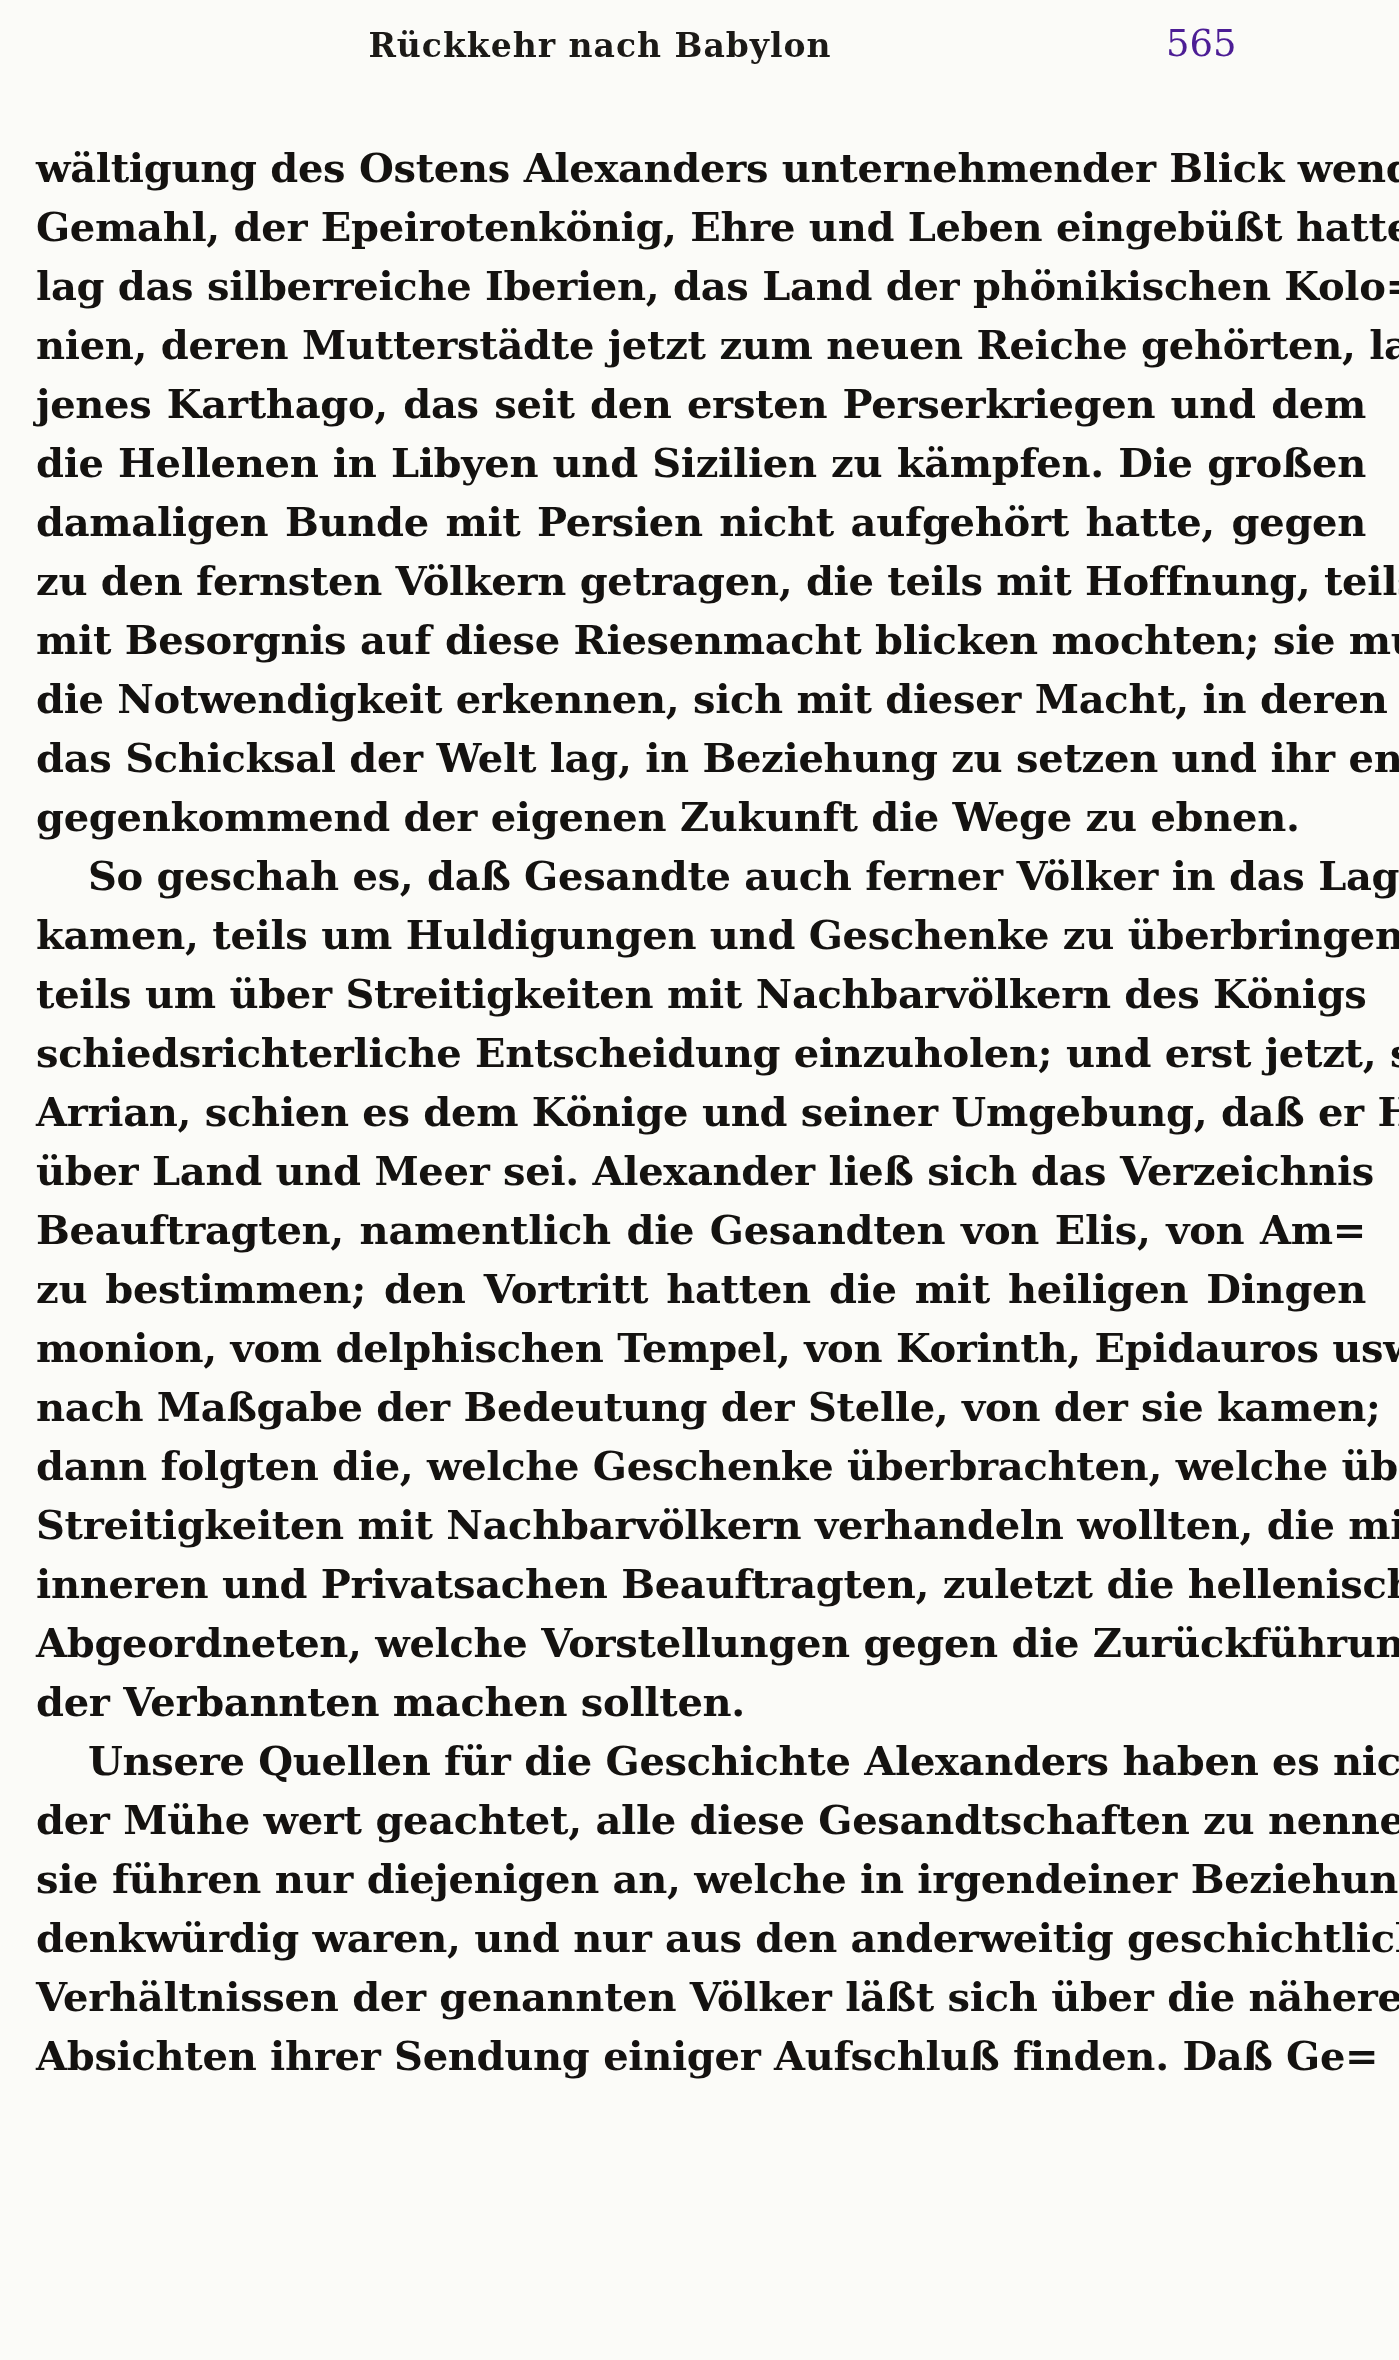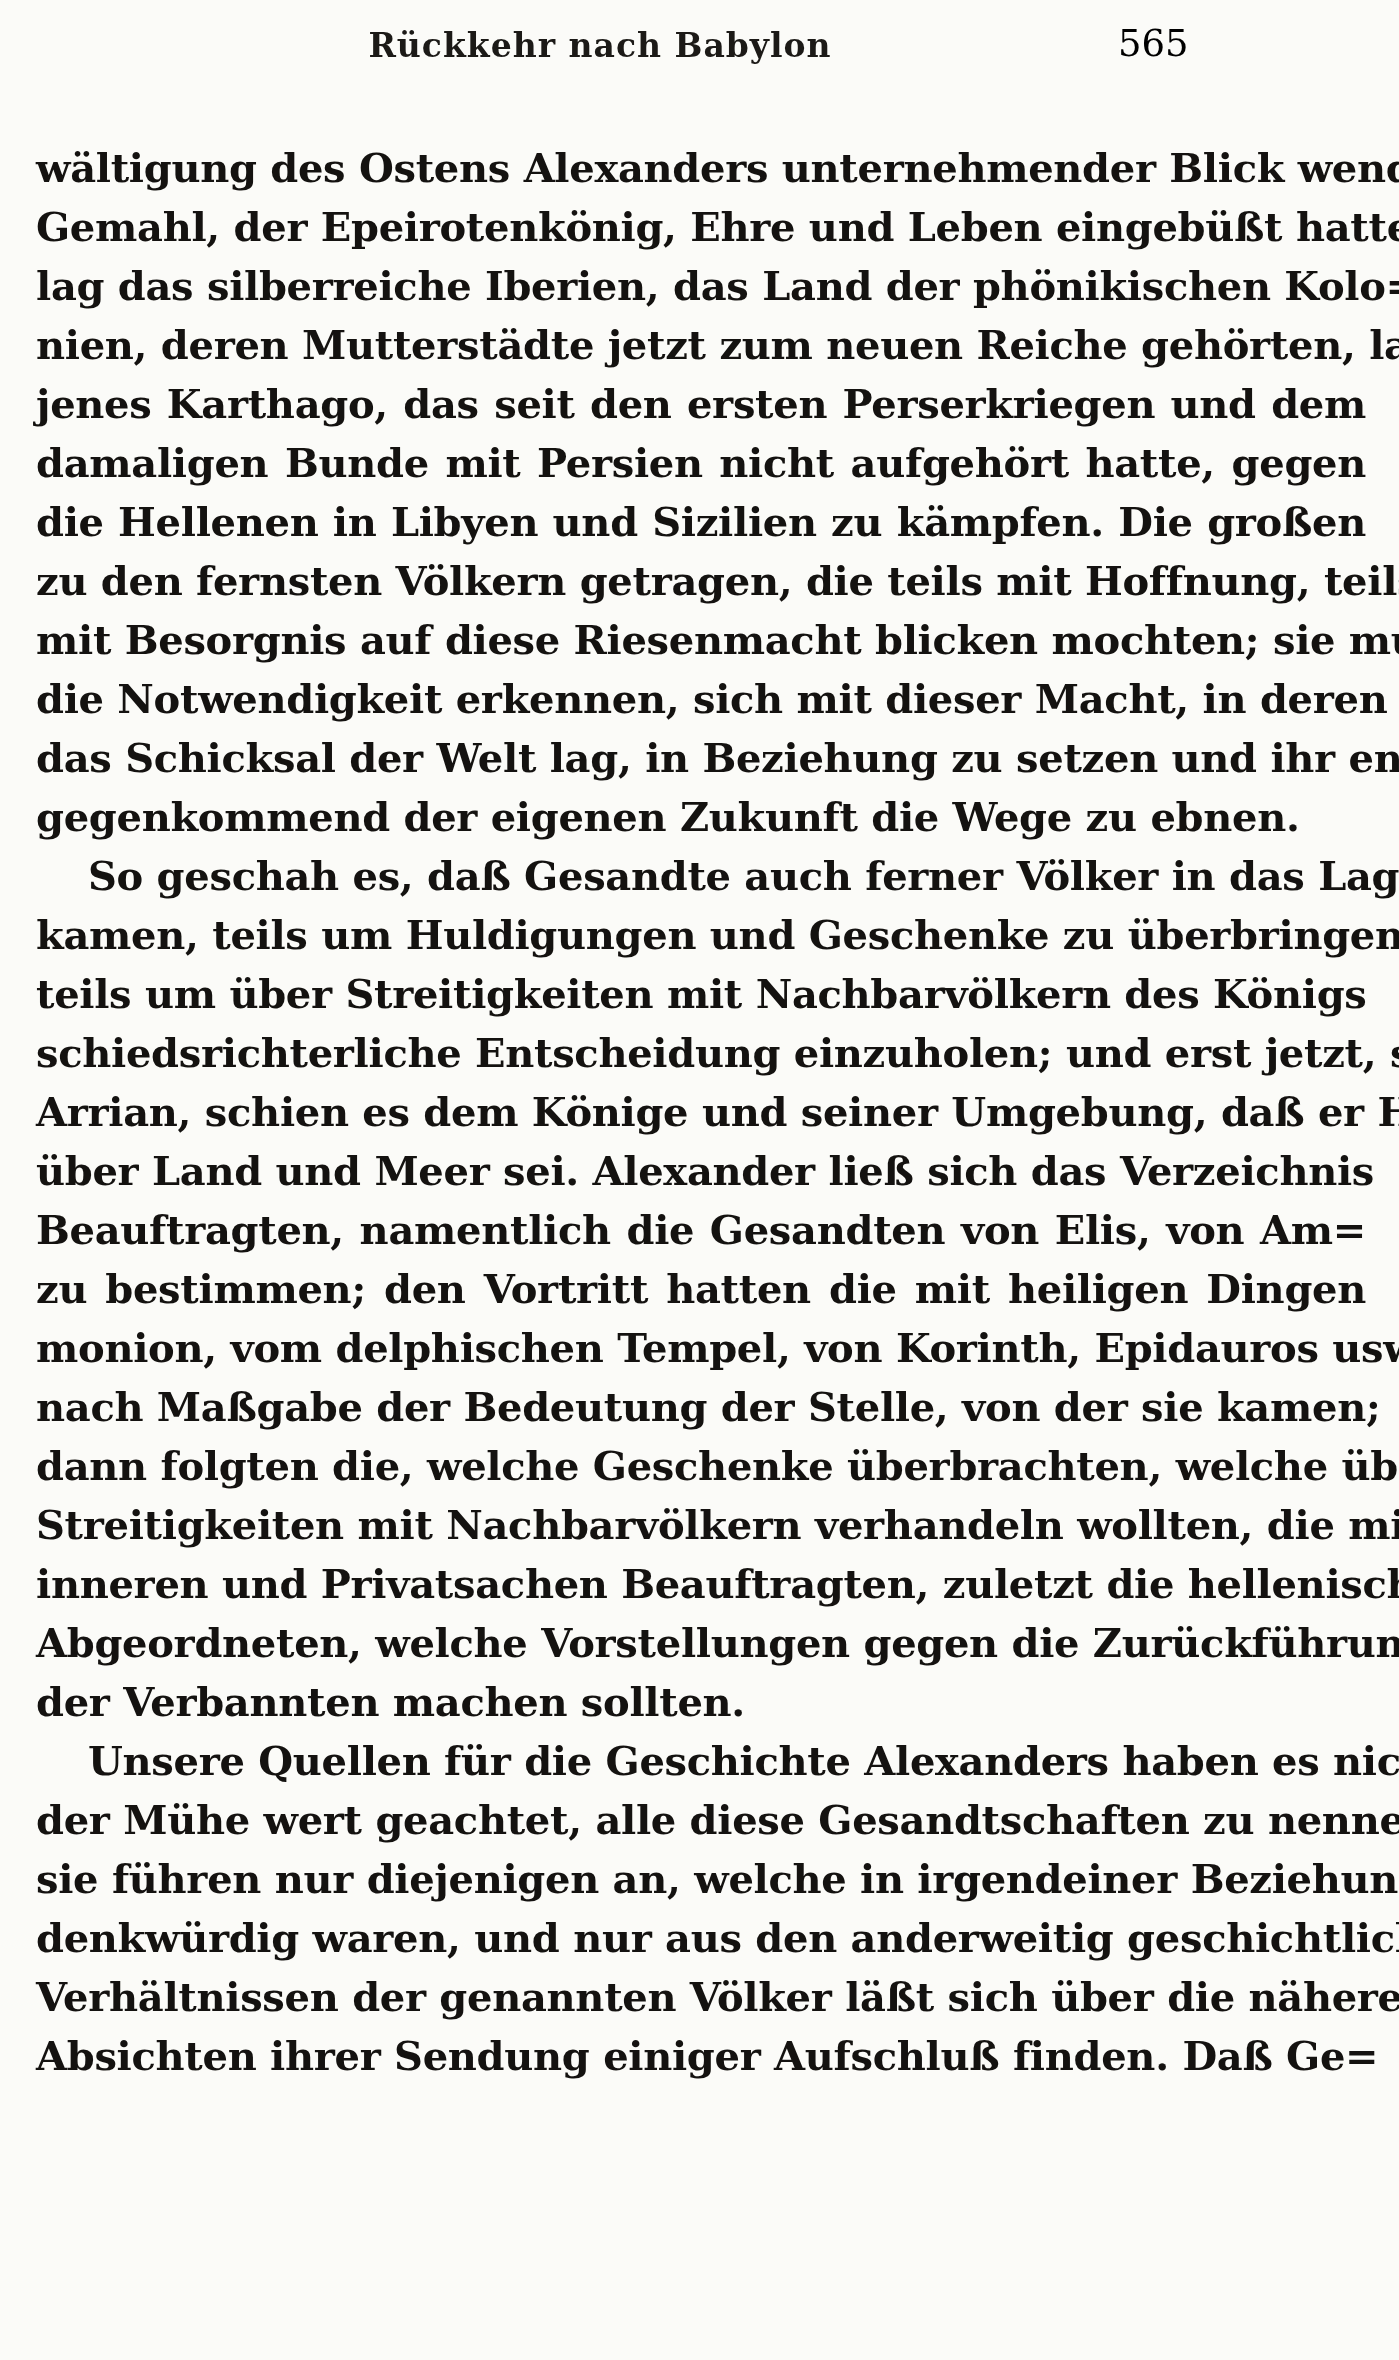--- a/index.html
+++ b/index.html
@@ -18,23 +18,23 @@
     position: absolute;
     top: 26px; left: 240px; width: 720px;
     text-align: center;
     font-size: 33px;
     font-weight: bold;
     letter-spacing: 1px;
     color: #1c1a17;
   }
   .page-number {
     position: absolute;
-    top: 22px; left: 1118px;
+    top: 22px; left: 1166px;
     font-size: 37px;
-    color: #000000;
+    color: #4c1d95;
   }
   .text-block {
     position: absolute;
     top: 138px; left: 36px;
     width: 1330px;
   }
   .line {
     height: 59px;
     line-height: 59px;
     font-size: 40px;
@@ -58,22 +58,22 @@
 
 <div class="page">
   <div class="running-head">Rückkehr nach Babylon</div>
   <div class="page-number">565</div>
   <div class="text-block" id="text-block">
       <div class="line">wältigung des Ostens Alexanders unternehmender Blick wenden</div>
       <div class="line">Gemahl, der Epeirotenkönig, Ehre und Leben eingebüßt hatte,</div>
       <div class="line">lag das silberreiche Iberien, das Land der phönikischen Kolo=</div>
       <div class="line">nien, deren Mutterstädte jetzt zum neuen Reiche gehörten, lag</div>
       <div class="line">jenes Karthago, das seit den ersten Perserkriegen und dem</div>
+      <div class="line">die Hellenen in Libyen und Sizilien zu kämpfen.  Die großen</div>
       <div class="line">damaligen Bunde mit Persien nicht aufgehört hatte, gegen</div>
-      <div class="line">die Hellenen in Libyen und Sizilien zu kämpfen.  Die großen</div>
       <div class="line">zu den fernsten Völkern getragen, die teils mit Hoffnung, teils</div>
       <div class="line">mit Besorgnis auf diese Riesenmacht blicken mochten; sie mußten</div>
       <div class="line">die Notwendigkeit erkennen, sich mit dieser Macht, in deren Hand</div>
       <div class="line">das Schicksal der Welt lag, in Beziehung zu setzen und ihr ent=</div>
       <div class="line no-justify">gegenkommend der eigenen Zukunft die Wege zu ebnen.</div>
       <div class="line indent">So geschah es, daß Gesandte auch ferner Völker in das Lager</div>
       <div class="line">kamen, teils um Huldigungen und Geschenke zu überbringen,</div>
       <div class="line">teils um über Streitigkeiten mit Nachbarvölkern des Königs</div>
       <div class="line">schiedsrichterliche Entscheidung einzuholen; und erst jetzt, sagt</div>
       <div class="line">Arrian, schien es dem Könige und seiner Umgebung, daß er Herr</div>

